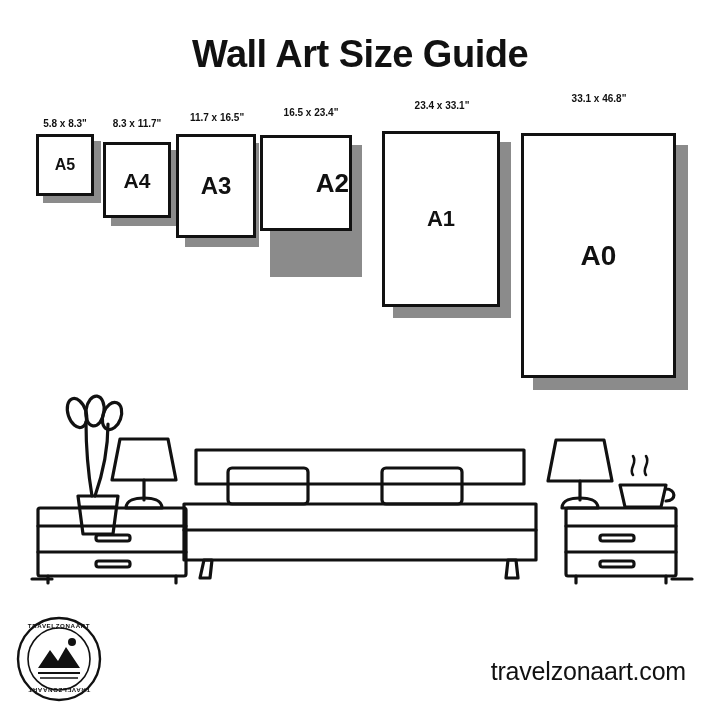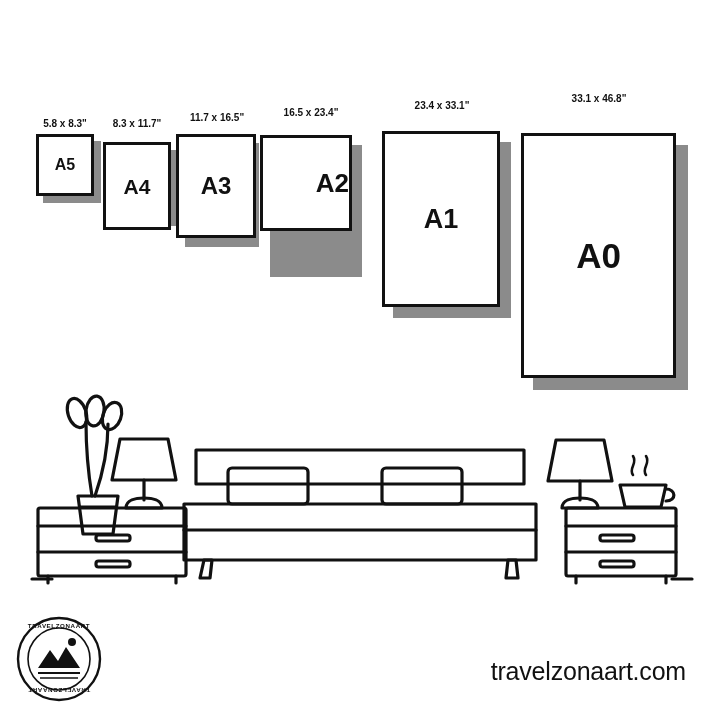--- a/index.html
+++ b/index.html
@@ -104,35 +104,36 @@
     font-weight: bold;
     fill: #111111;
     letter-spacing: 0.6px;
   }
 </style>
 </head>
 <body>
 
 <div id="stage">
 
+  <div id="title">Wall Art Size Guide</div>
 
   <div id="frames">
 
     <div class="frame-wrap" style="left:36px; top:118px;">
       <div class="frame-dim" style="top:0px; left:29px;">5.8 x 8.3"</div>
       <div class="frame-shadow" style="left:7px; top:23px; width:58px; height:62px;"></div>
       <div class="frame-box" style="left:0px; top:16px; width:58px; height:62px;">
         <span class="frame-label" style="font-size:16px;">A5</span>
       </div>
     </div>
 
     <div class="frame-wrap" style="left:103px; top:118px;">
       <div class="frame-dim" style="top:0px; left:34px;">8.3 x 11.7"</div>
       <div class="frame-shadow" style="left:8px; top:32px; width:68px; height:76px;"></div>
-      <div class="frame-box" style="left:0px; top:24px; width:68px; height:88px;">
+      <div class="frame-box" style="left:0px; top:24px; width:68px; height:76px;">
         <span class="frame-label" style="font-size:21px;">A4</span>
       </div>
     </div>
 
     <div class="frame-wrap" style="left:176px; top:112px;">
       <div class="frame-dim" style="top:0px; left:41px;">11.7 x 16.5"</div>
       <div class="frame-shadow" style="left:9px; top:31px; width:74px; height:104px;"></div>
       <div class="frame-box" style="left:0px; top:22px; width:80px; height:104px;">
         <span class="frame-label" style="font-size:24px;">A3</span>
       </div>
@@ -143,29 +144,29 @@
       <div class="frame-shadow" style="left:10px; top:38px; width:92px; height:132px;"></div>
       <div class="frame-box" style="left:0px; top:28px; width:92px; height:96px;justify-content:flex-end;">
         <span class="frame-label" style="font-size:26px;">A2</span>
       </div>
     </div>
 
     <div class="frame-wrap" style="left:382px; top:100px;">
       <div class="frame-dim" style="top:0px; left:60px;">23.4 x 33.1"</div>
       <div class="frame-shadow" style="left:11px; top:42px; width:118px; height:176px;"></div>
       <div class="frame-box" style="left:0px; top:31px; width:118px; height:176px;">
-        <span class="frame-label" style="font-size:27px;">A1</span>
+        <span class="frame-label" style="font-size:22px;">A1</span>
       </div>
     </div>
 
     <div class="frame-wrap" style="left:521px; top:93px;">
       <div class="frame-dim" style="top:0px; left:78px;">33.1 x 46.8"</div>
       <div class="frame-shadow" style="left:12px; top:52px; width:155px; height:245px;"></div>
       <div class="frame-box" style="left:0px; top:40px; width:155px; height:245px;">
-        <span class="frame-label" style="font-size:35px;">A0</span>
+        <span class="frame-label" style="font-size:28px;">A0</span>
       </div>
     </div>
 
   </div>
 
   <div id="scene">
     <svg width="720" height="220" viewBox="0 0 720 220">
       <g fill="none" stroke="#111111" stroke-width="3.2" stroke-linecap="round" stroke-linejoin="round">
 
         <line x1="32" y1="199" x2="52" y2="199"></line>

